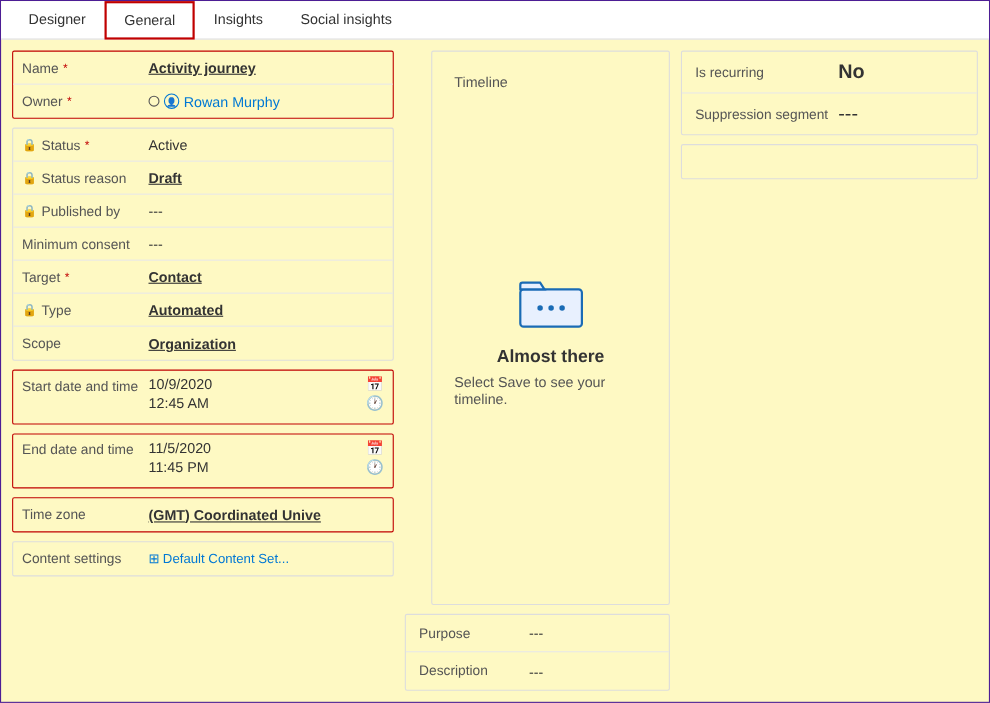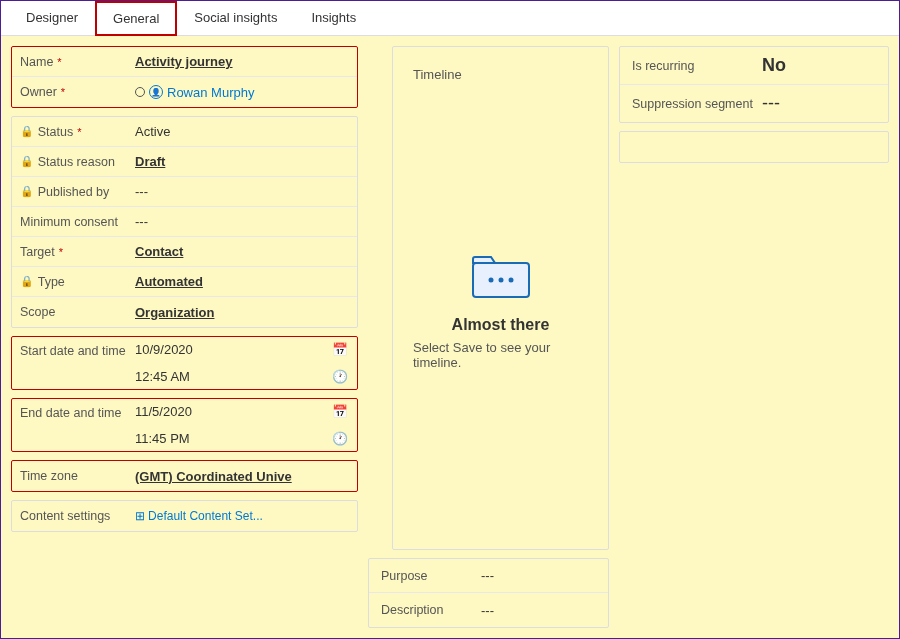--- a/index.html
+++ b/index.html
@@ -145,21 +145,21 @@
       width: 115px;
       flex-shrink: 0;
       color: #555;
       font-size: 12.5px;
       padding-top: 2px;
     }
     .date-value-group {
       flex: 1;
       display: flex;
       flex-direction: column;
-      gap: 12px;
+      gap: 2px;
     }
     .date-value-row {
       display: flex;
       align-items: center;
       justify-content: space-between;
     }
     .cal-icon {
       color: #666;
       font-size: 13px;
       cursor: pointer;
@@ -283,22 +283,22 @@
     }
   </style>
 </head>
 <body>
 
 <div class="app-container">
 
   <div class="tab-bar">
     <div class="tab">Designer</div>
     <div class="tab active">General</div>
+    <div class="tab">Insights</div>
     <div class="tab">Social insights</div>
-    <div class="tab">Insights</div>
   </div>
 
   <div class="main-content">
 
     <div class="left-panel">
 
       <div class="form-section">
 
         <div class="form-row">
           <div class="form-label">

